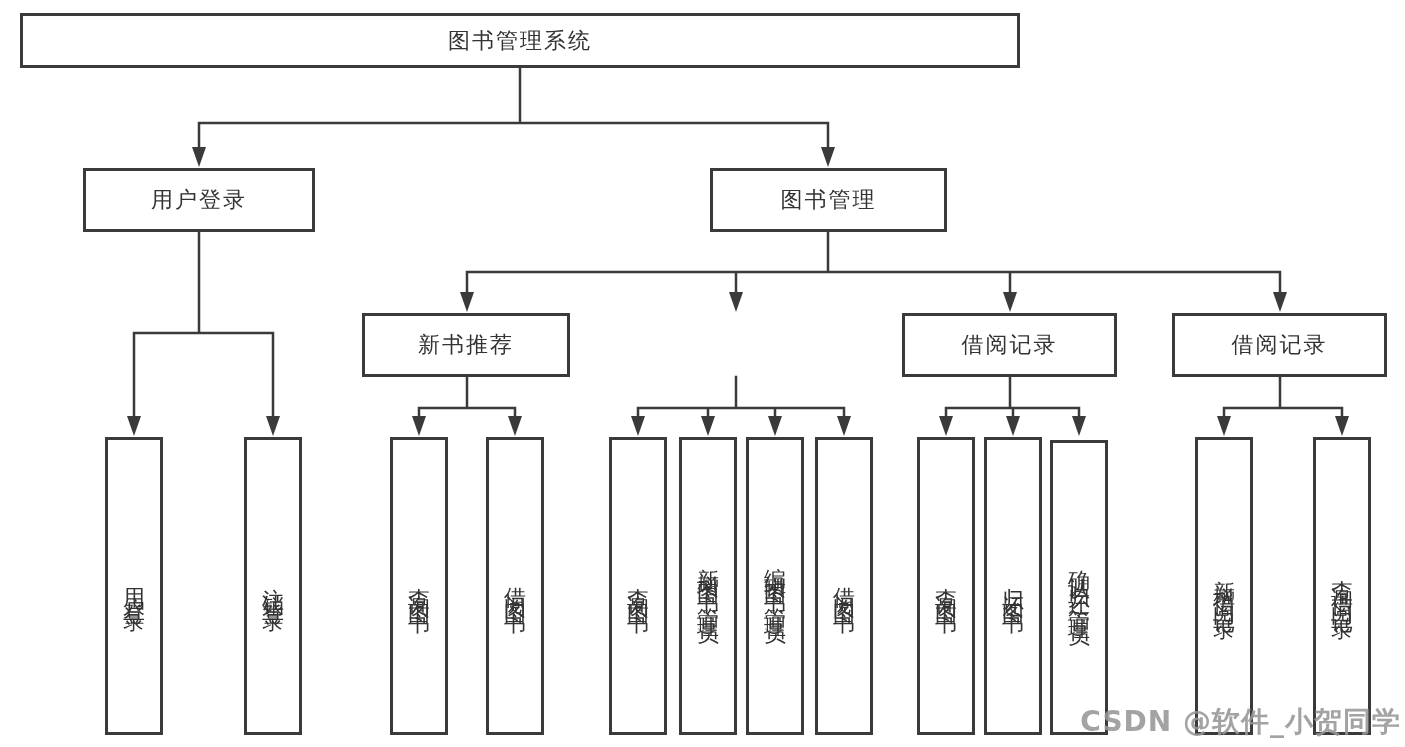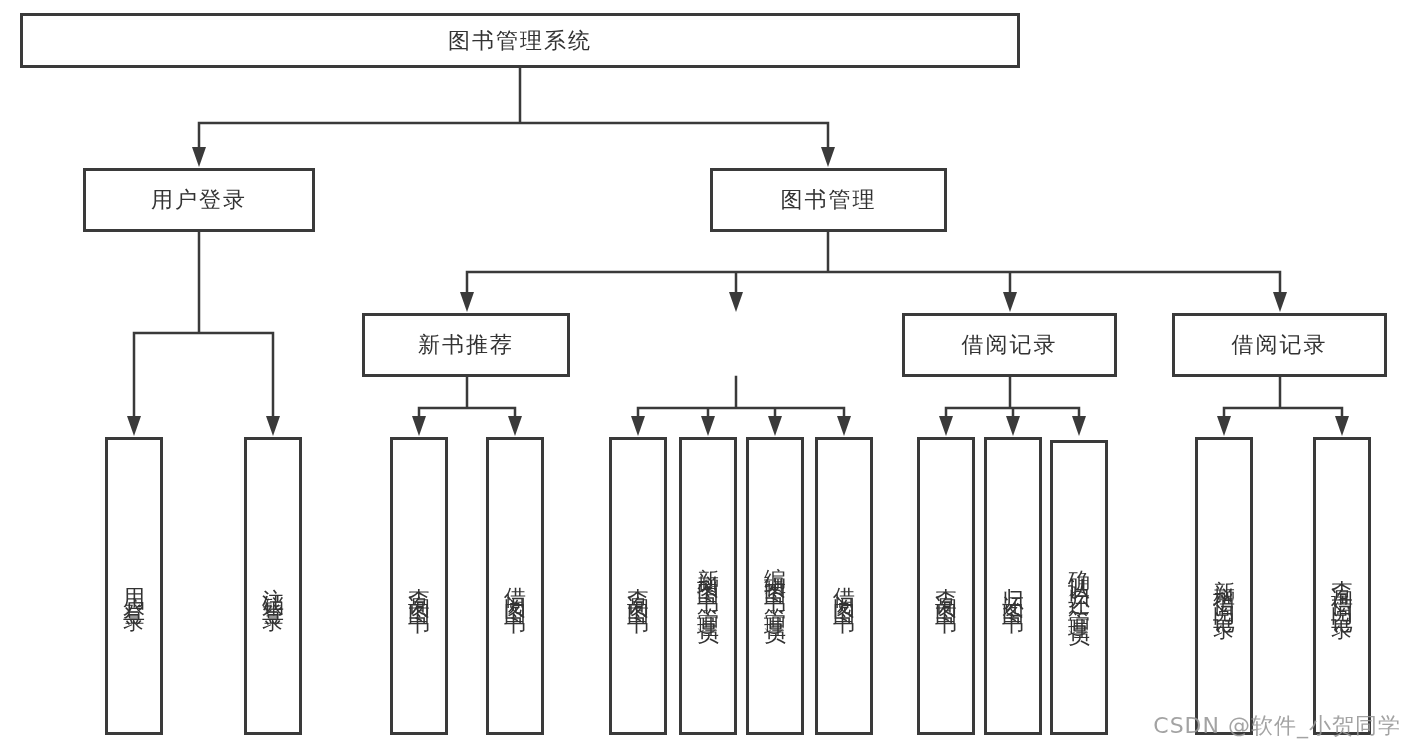--- a/index.html
+++ b/index.html
@@ -29,25 +29,26 @@
   .v  {
     writing-mode:vertical-rl;
     text-orientation:mixed;
     font-size:22px;
     letter-spacing:8px;
     line-height:1;
   }
   .watermark {
     position:absolute;
     right:4px; bottom:6px;
-    font-size:22px;
+    font-size:28px;
     color:rgba(150,150,150,0.88);
     letter-spacing:1px;
     z-index:10;
     white-space:nowrap;
+    font-weight:bold;
   }
 </style>
 </head>
 <body>
 
 <div class="stage">
 
   <svg class="connectors" viewBox="0 0 1405 747" xmlns="http://www.w3.org/2000/svg">
     <path fill="none" stroke="#3a3a3a" stroke-width="2.5" stroke-linecap="square" d="
       M520 68 V123

